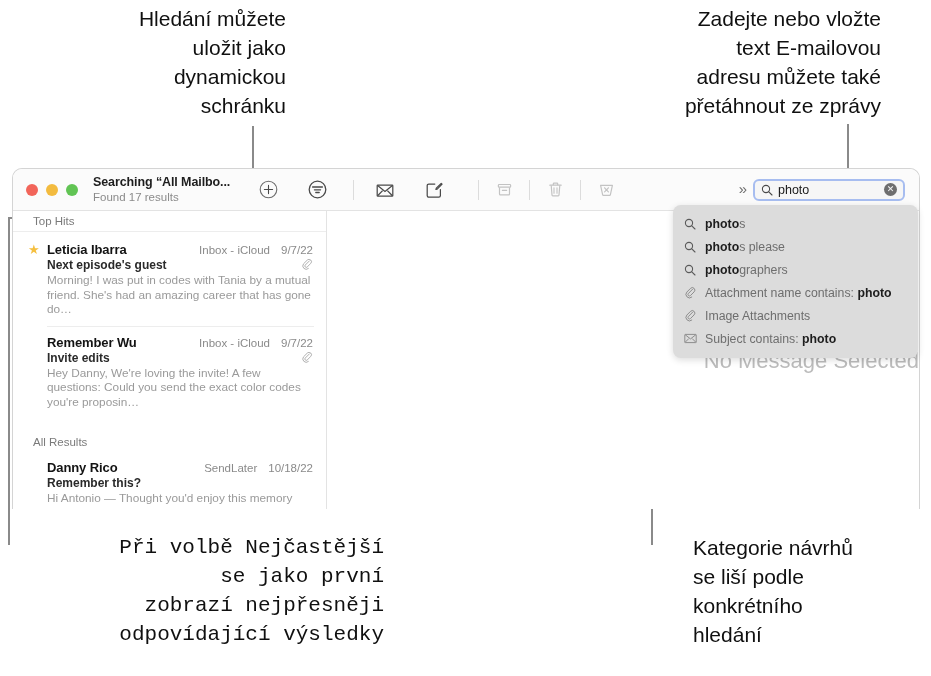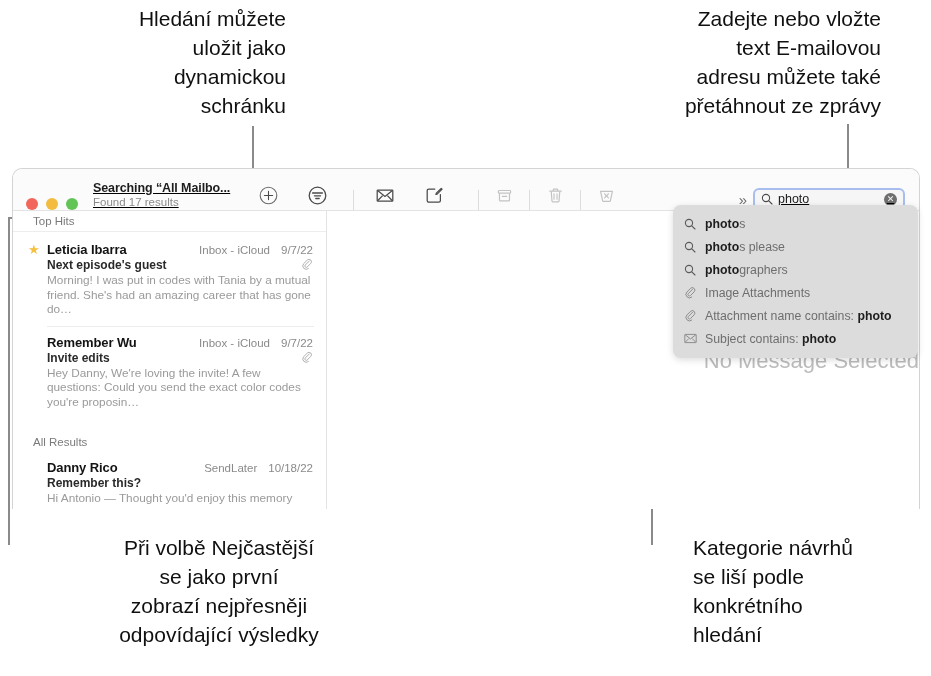--- a/index.html
+++ b/index.html
@@ -29,21 +29,22 @@
   #callout-tl {
     left: 20px; top: 4px; width: 230px;
     text-align: right;
   }
   #callout-tr {
     left: 560px; top: 4px; width: 285px;
     text-align: right;
   }
   #callout-bl {
     left: 18px; top: 533px; width: 330px;
-    text-align: center;
+    text-align: right;
+    font-family: Liberation Mono, monospace;
   }
   #callout-br {
     left: 657px; top: 533px; width: 265px;
     text-align: left;
   }
 
   
   .leader {
     position: absolute;
     background: #8a8a8a;
@@ -75,22 +76,21 @@
     overflow: hidden;
   }
 
   
   #toolbar {
     position: relative;
     height: 41px;
     background: #fbfbfb;
     border-bottom: 1px solid #e3e3e3;
     display: flex;
-    align-items: flex-end;
-    text-decoration: underline;
+    align-items: center;
   }
   #traffic-lights {
     display: flex;
     gap: 8px;
     margin-left: 13px;
   }
   .tl-dot {
     width: 12px; height: 12px; border-radius: 50%;
   }
   .tl-red    { background: #f2655a; }
@@ -515,30 +515,30 @@
     </span>
     <span class="sugg-text"><b>photo</b><span class="grey">graphers</span></span>
   </div>
 
   <div class="sugg-item">
     <span class="sugg-icon dim">
       <svg width="12" height="13" viewBox="0 0 12 13">
           <path d="M8.8 3.0 L4.4 7.5 a1.45 1.45 0 0 0 2.05 2.05 L10.1 5.9 a2.5 2.5 0 0 0 -3.55 -3.55 L2.8 6.1 a3.55 3.55 0 0 0 5.0 5.0" fill="none" stroke="#8d8d8d" stroke-width="1" stroke-linecap="round"></path>
         </svg>
     </span>
-    <span class="sugg-text sugg-label-dim">Image Attachments</span>
+    <span class="sugg-text"><span class="sugg-label-dim">Attachment name contains: </span><b>photo</b></span>
   </div>
 
   <div class="sugg-item">
     <span class="sugg-icon dim">
       <svg width="12" height="13" viewBox="0 0 12 13">
           <path d="M8.8 3.0 L4.4 7.5 a1.45 1.45 0 0 0 2.05 2.05 L10.1 5.9 a2.5 2.5 0 0 0 -3.55 -3.55 L2.8 6.1 a3.55 3.55 0 0 0 5.0 5.0" fill="none" stroke="#8d8d8d" stroke-width="1" stroke-linecap="round"></path>
         </svg>
     </span>
-    <span class="sugg-text"><span class="sugg-label-dim">Attachment name contains: </span><b>photo</b></span>
+    <span class="sugg-text sugg-label-dim">Image Attachments</span>
   </div>
 
   <div class="sugg-item">
     <span class="sugg-icon dim">
       <svg width="13" height="11" viewBox="0 0 13 11">
           <rect x="0.8" y="1.4" width="11.4" height="8.2" rx="0.5" fill="none" stroke="#8d8d8d" stroke-width="1"></rect>
           <path d="M1.1 1.7 L6.5 5.9 L11.9 1.7" fill="none" stroke="#8d8d8d" stroke-width="1"></path>
           <path d="M1.1 9.3 L4.9 5.5 M11.9 9.3 L8.1 5.5" fill="none" stroke="#8d8d8d" stroke-width="1"></path>
         </svg>
     </span>

